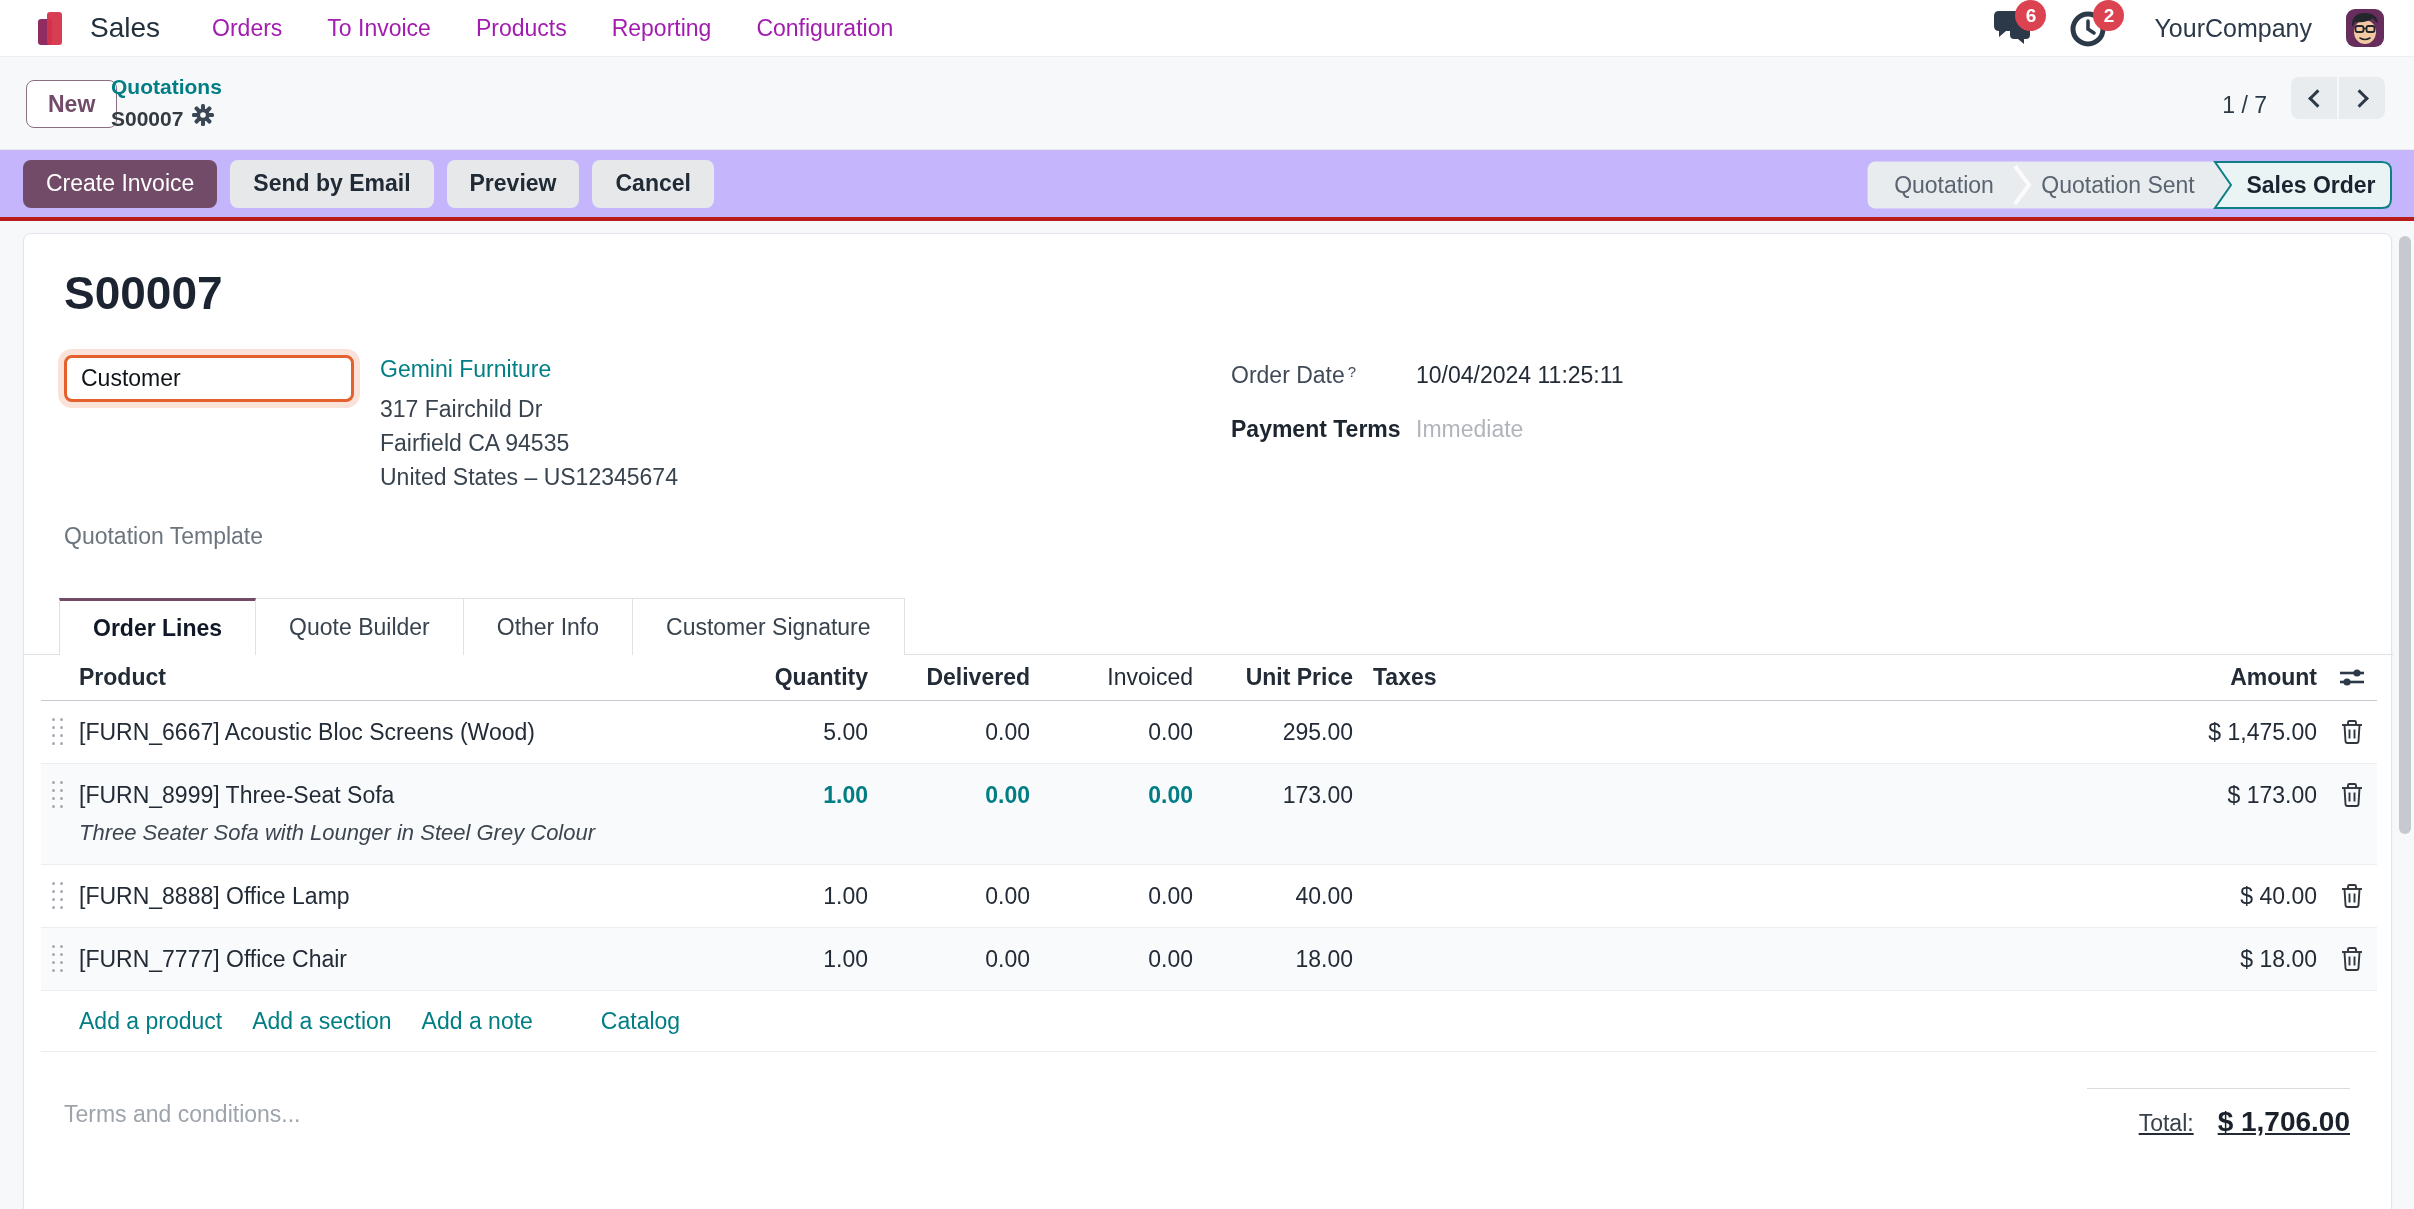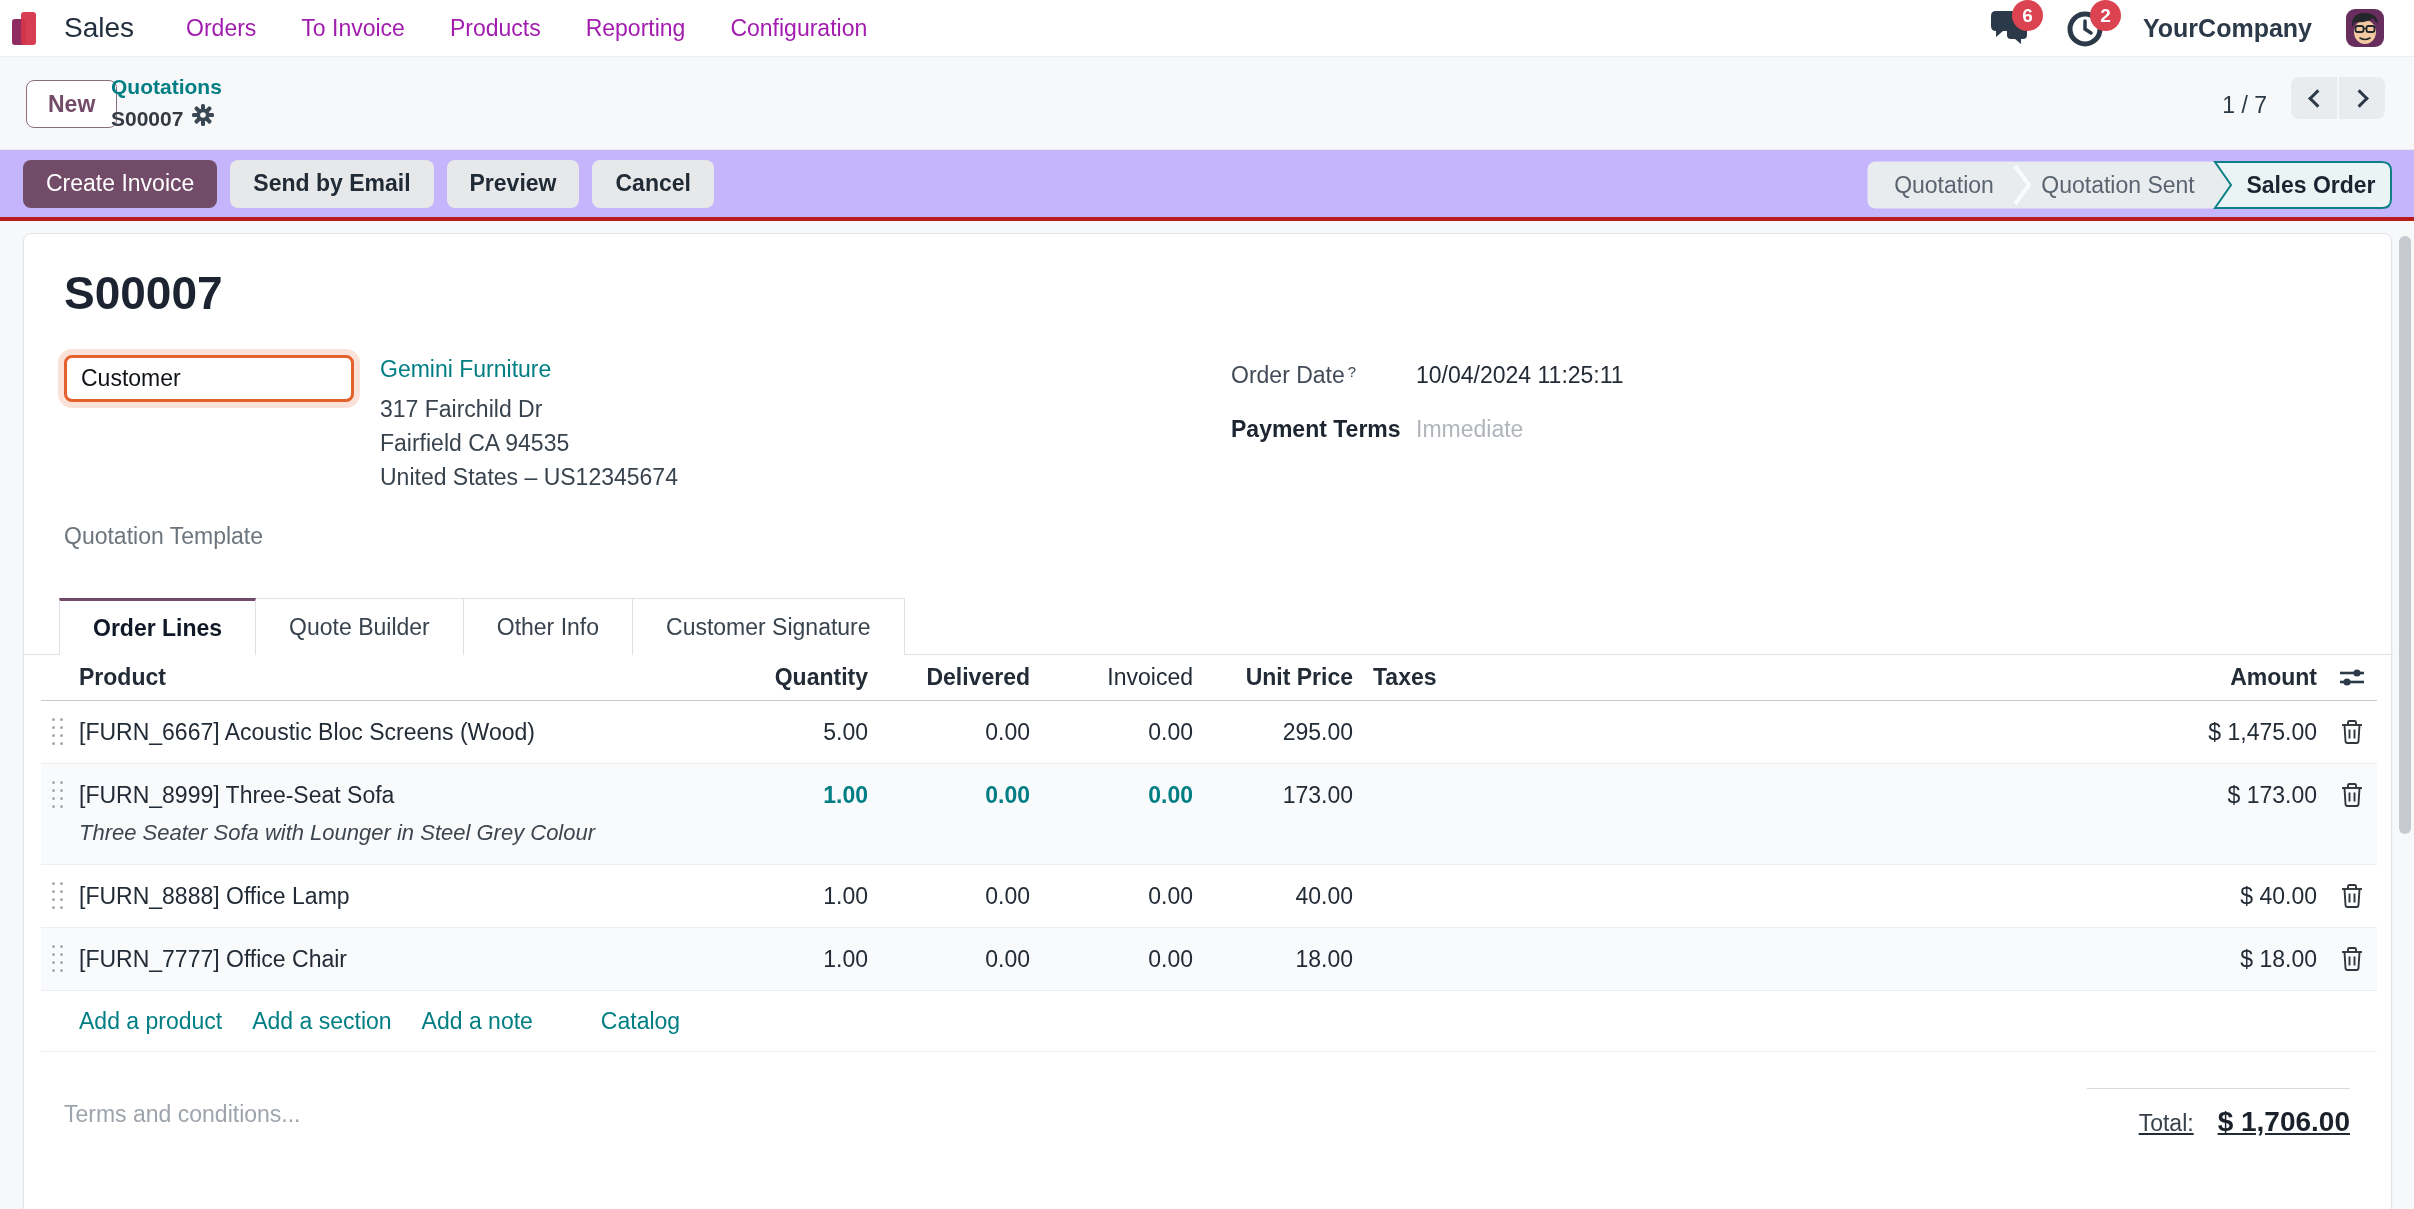--- a/index.html
+++ b/index.html
@@ -1,34 +1,34 @@
 <!DOCTYPE html>
 <html><head>
 <meta charset="utf-8">
 <style>
   * { margin:0; padding:0; box-sizing:border-box; }
   html,body { width:2414px; height:1209px; overflow:hidden;
     font-family:"Liberation Sans", sans-serif; background:#f7f8fa; color:#222b36; }
 
   
   .navbar { position:absolute; left:0; top:0; width:2414px; height:57px; background:#ffffff;
-    border-bottom:1px solid #eceef1; display:flex; align-items:center; padding:0 30px 0 12px; }
+    border-bottom:1px solid #eceef1; display:flex; align-items:center; padding:0 30px 0 38px; }
   .appicon { width:37px; height:38px; position:relative; margin-right:15px; }
   .appicon .bar1{position:absolute;left:0;bottom:2px;width:14px;height:26px;background:#8f2d62;border-radius:3px;}
   .appicon .bar2{position:absolute;left:9px;bottom:2px;width:15px;height:33px;background:#d5344a;border-radius:3px;opacity:.95;}
   .appicon .bar3{position:absolute;left:18px;bottom:2px;width:19px;height:38px;background:#f9a81c;border-radius:4px;z-index:-1;}
   .appname { font-size:28px; color:#22303e; font-weight:500; margin-right:52px; }
   .menus { display:flex; gap:45px; }
   .menu-item { font-size:23px; color:#a21caf; cursor:pointer; }
   .nav-right { margin-left:auto; display:flex; align-items:center; gap:34px; }
   .icon-badge-wrap { position:relative; width:44px; height:40px; cursor:pointer; }
   .badge { position:absolute; top:-8px; right:-12px; min-width:31px; height:31px; padding:0 7px;
     background:#dc4350; color:#fff; font-size:19px; font-weight:700; border-radius:999px;
     display:flex; align-items:center; justify-content:center; }
-  .company { font-size:25px; color:#2b3948; font-weight:700; cursor:pointer; }
+  .company { font-size:25px; color:#2b3948; font-weight:400; margin-left:8px; cursor:pointer; }
   .avatar { width:38px; height:38px; border-radius:9px; overflow:hidden; cursor:pointer; }
 
   
   .crumb-row { position:absolute; left:0; top:57px; width:2414px; height:93px; background:#f7f8fa;
     border-bottom:1px solid #e8ebee; }
   .btn-new { position:absolute; left:26px; top:23px; height:48px; padding:0 21px; background:#fff;
     border:1px solid #8a6f80; border-radius:8px; color:#714b67; font-size:23px; font-weight:600;
     display:flex; align-items:center; cursor:pointer; font-family:"Liberation Sans",sans-serif;}
   .crumbs { position:absolute; left:111px; top:14px; line-height:32px; }
   .crumb-parent { font-size:21px; color:#017e84; font-weight:600; cursor:pointer; display:block; }

